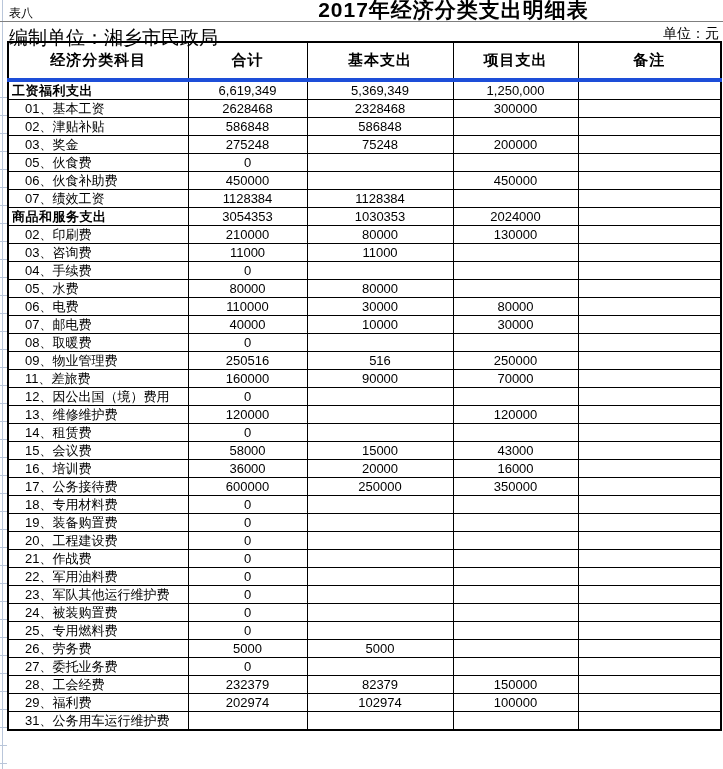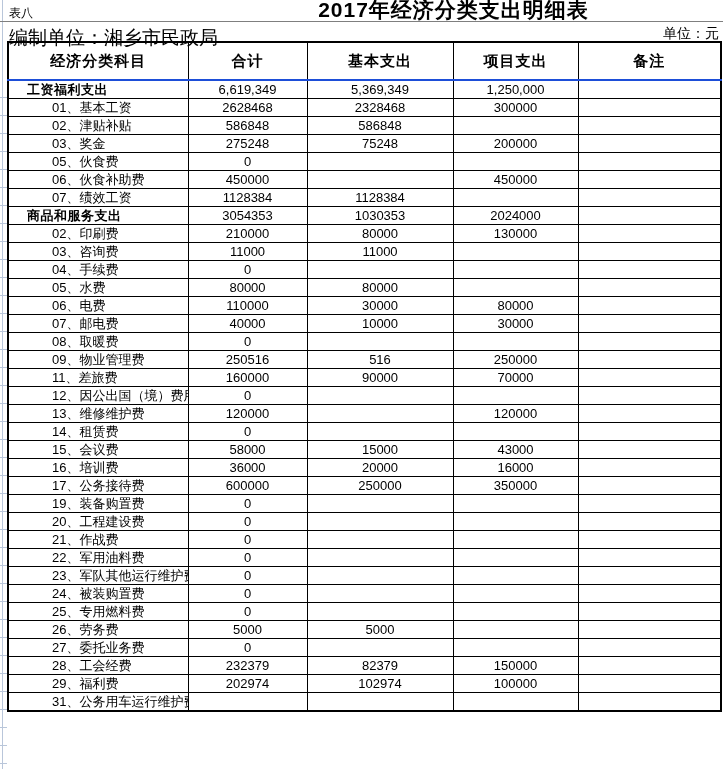--- a/index.html
+++ b/index.html
@@ -17,24 +17,24 @@
                   font-size:21px; font-weight:bold; letter-spacing:1px; line-height:24px; }
   .title-rule   { position:absolute; left:0; top:21px; width:723px; height:1px; background:#7f7f7f; }
   .prepared-by  { position:absolute; left:9px; top:25px; font-size:19px; }
   .unit-label   { position:absolute; right:4px; top:25px; font-size:14px; }
 
   .table-wrap { position:absolute; left:7px; top:41px; }
   table.sheet { border-collapse:collapse; table-layout:fixed; width:713px;
                 border:2px solid #000; }
   table.sheet th, table.sheet td { border:1px solid #000; overflow:hidden; white-space:nowrap; }
   table.sheet thead th { height:38px; font-size:15px; font-weight:bold; letter-spacing:1px;
-                         text-align:center; vertical-align:middle; border-bottom:2px solid #1d4ed8; }
+                         text-align:center; vertical-align:middle; border-bottom:4px solid #1d4ed8; }
   table.sheet tbody td { height:18px; line-height:17px; font-size:13px; vertical-align:middle; }
-  td.c-label { font-size:14px; padding-left:43px; text-align:left; }
-  tr.category td.c-label { font-weight:bold; padding-left:18px; letter-spacing:0.5px; }
+  td.c-label { font-size:14px; padding-left:16px; text-align:left; }
+  tr.category td.c-label { font-weight:bold; padding-left:3px; letter-spacing:0.5px; }
   td.c-num { text-align:center; }
   tr.italic-vals td.c-num { }
 </style>
 </head>
 <body>
 
 <div class="gutter-vline"></div>
 <div class="gutter-rows"></div>
 
 <div class="corner-label">表八</div>
@@ -217,20 +217,27 @@
           <td class="c-num"></td>
         </tr>
         <tr>
           <td class="c-label">17、公务接待费</td>
           <td class="c-num">600000</td>
           <td class="c-num">250000</td>
           <td class="c-num">350000</td>
           <td class="c-num"></td>
         </tr>
         <tr>
+          <td class="c-label">18、专用材料费</td>
+          <td class="c-num">0</td>
+          <td class="c-num"></td>
+          <td class="c-num"></td>
+          <td class="c-num"></td>
+        </tr>
+        <tr>
           <td class="c-label">19、装备购置费</td>
           <td class="c-num">0</td>
           <td class="c-num"></td>
           <td class="c-num"></td>
           <td class="c-num"></td>
         </tr>
         <tr>
           <td class="c-label">20、工程建设费</td>
           <td class="c-num">0</td>
           <td class="c-num"></td>

